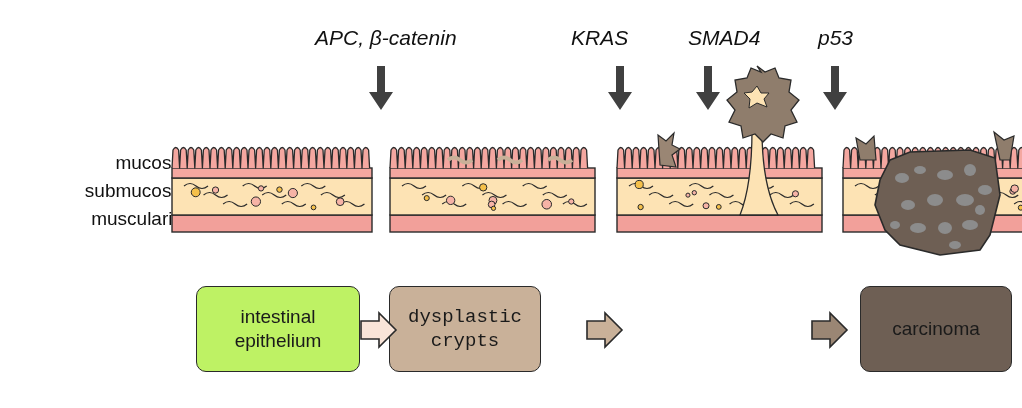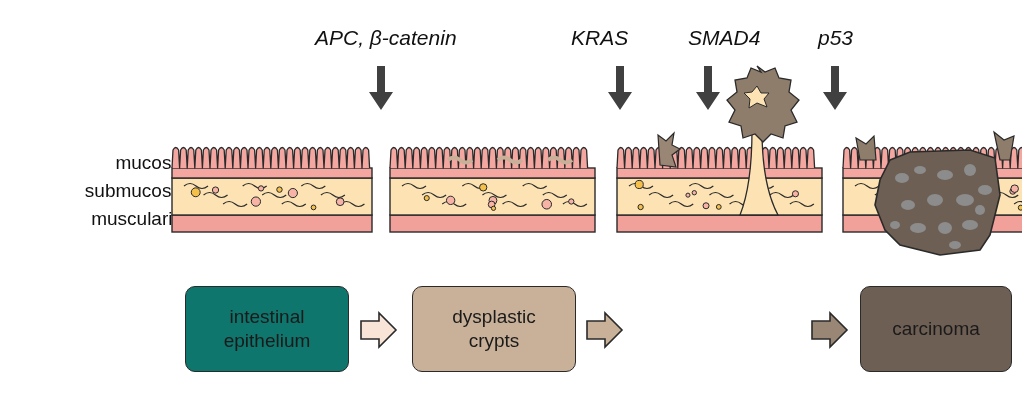--- a/index.html
+++ b/index.html
@@ -143,25 +143,25 @@
           <ellipse cx="930" cy="225" rx="8" ry="5" fill="#8c8c8c"></ellipse>
           <ellipse cx="915" cy="245" rx="6" ry="4" fill="#8c8c8c"></ellipse>
           <ellipse cx="855" cy="225" rx="5" ry="4" fill="#8c8c8c"></ellipse>
           <ellipse cx="940" cy="210" rx="5" ry="5" fill="#8c8c8c"></ellipse>
           <path d="M820,160 l-4,-22 l10,6 l8,-8 l2,24 z" fill="#8f7d6c" stroke="#2a2a2a" stroke-width="1.2"></path>
           <path d="M960,160 l-6,-28 l10,8 l10,-4 l-4,24 z" fill="#8f7d6c" stroke="#2a2a2a" stroke-width="1.2"></path>
         </g>
       </g>
   </svg>
 
-  <div class="stage-box" style="left: 145px; width: 164px; background: #0f766e;">
+  <div class="stage-box" style="left: 156px; width: 164px; background: #bef264;">
     <span style="white-space:pre-line">intestinal
 epithelium</span>
   </div>
-  <div class="stage-box" style="left: 372px; width: 164px; background: rgb(201, 177, 153);">
+  <div class="stage-box" style="left: 349px; width: 152px; background: rgb(201, 177, 153); font-family: Liberation Mono, monospace;">
     <span style="white-space:pre-line">dysplastic
 crypts</span>
   </div>
   <div class="stage-box" style="left: 820px; width: 152px; background: rgb(110, 95, 84);">
     <span style="white-space:pre-line">carcinoma</span>
   </div>
 
   <svg class="step-arrow" style="left:319px" width="40" height="38">
       <path id="sa0" d="M2,10 H20 V2 L37,19 L20,36 V28 H2 Z" stroke="#2a2a2a" stroke-width="1.6" fill="#f9e4d8"></path>
     </svg>

